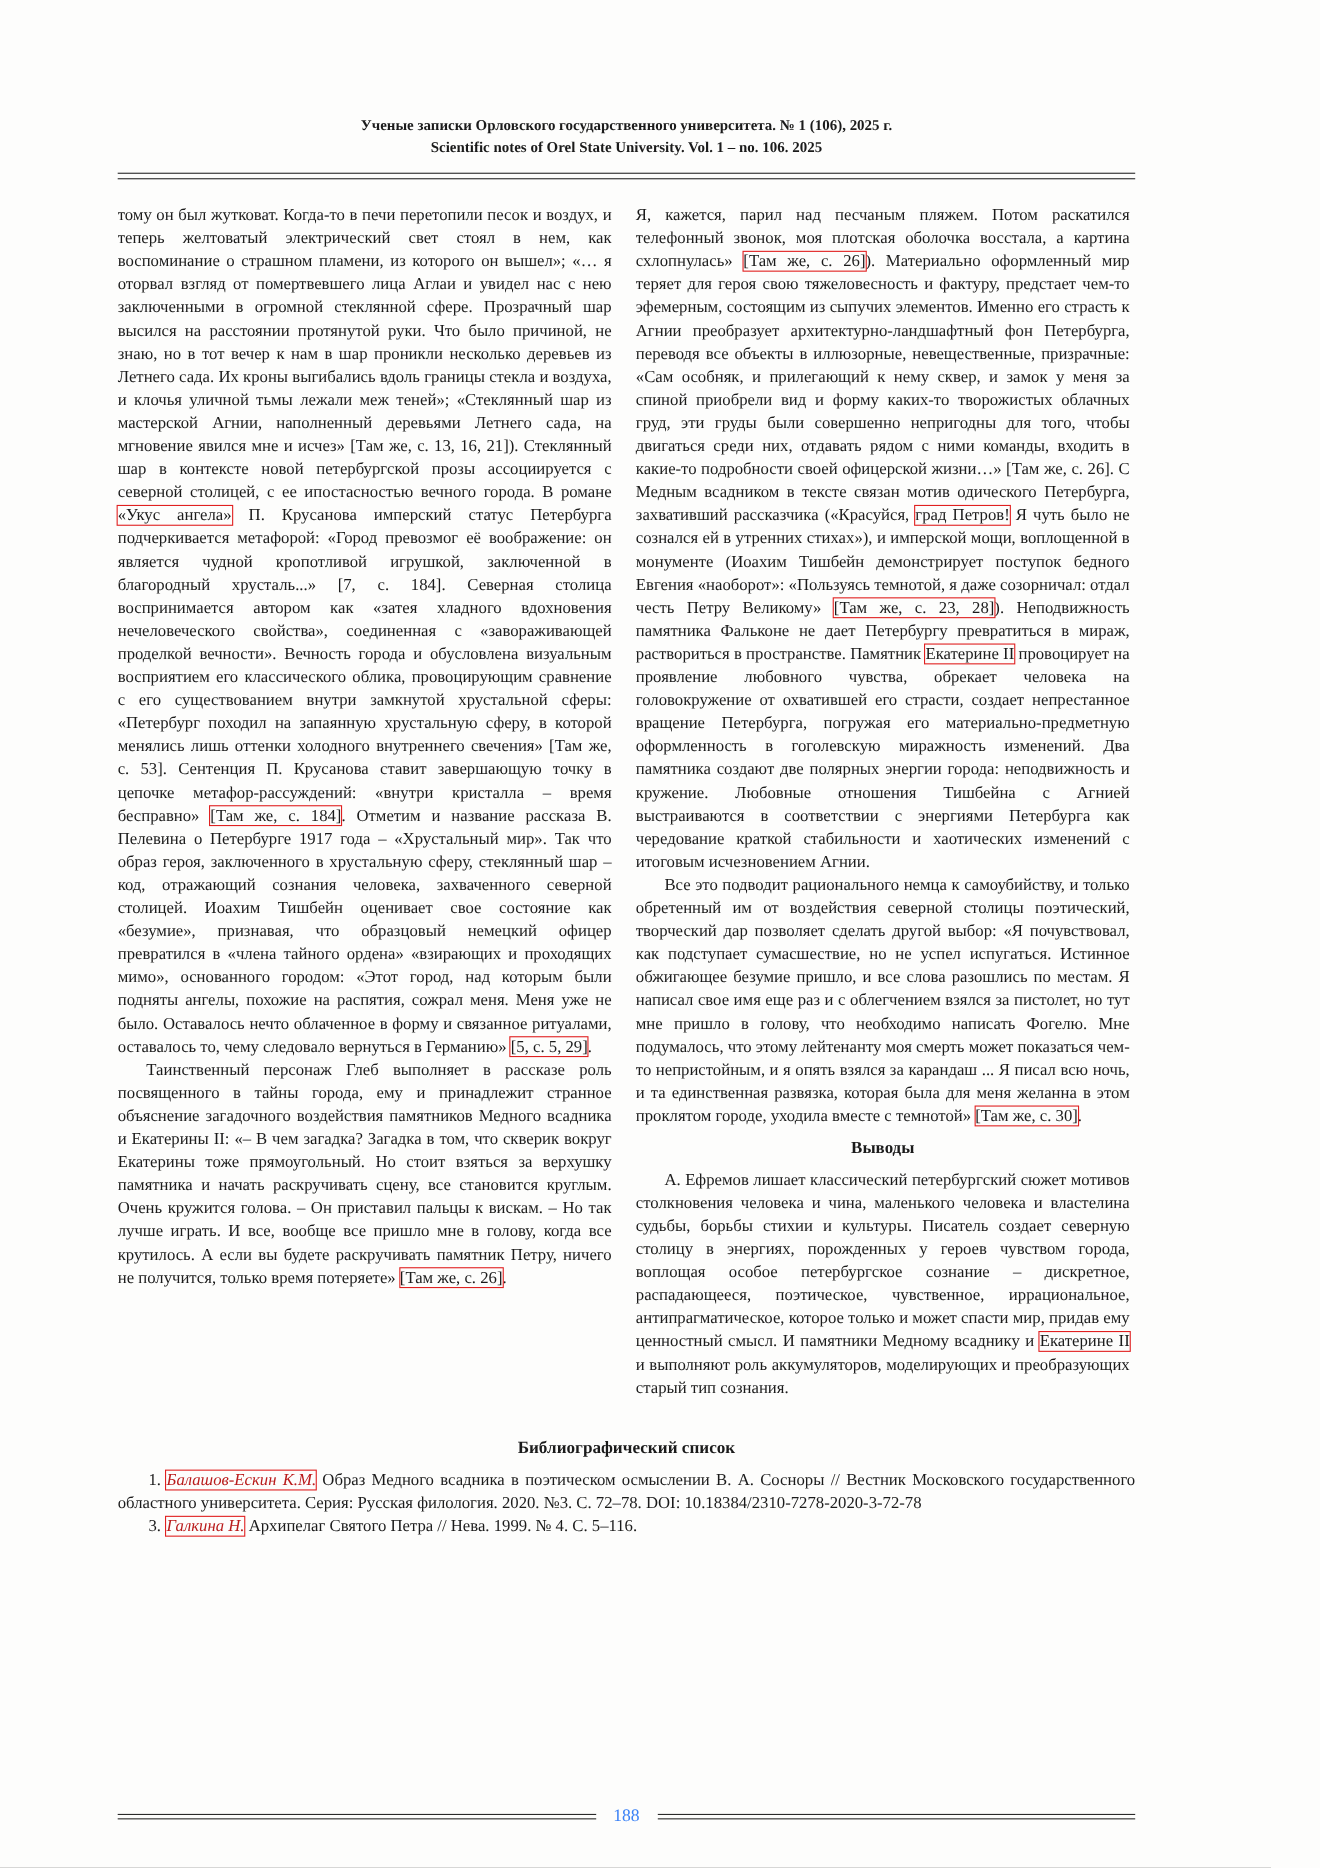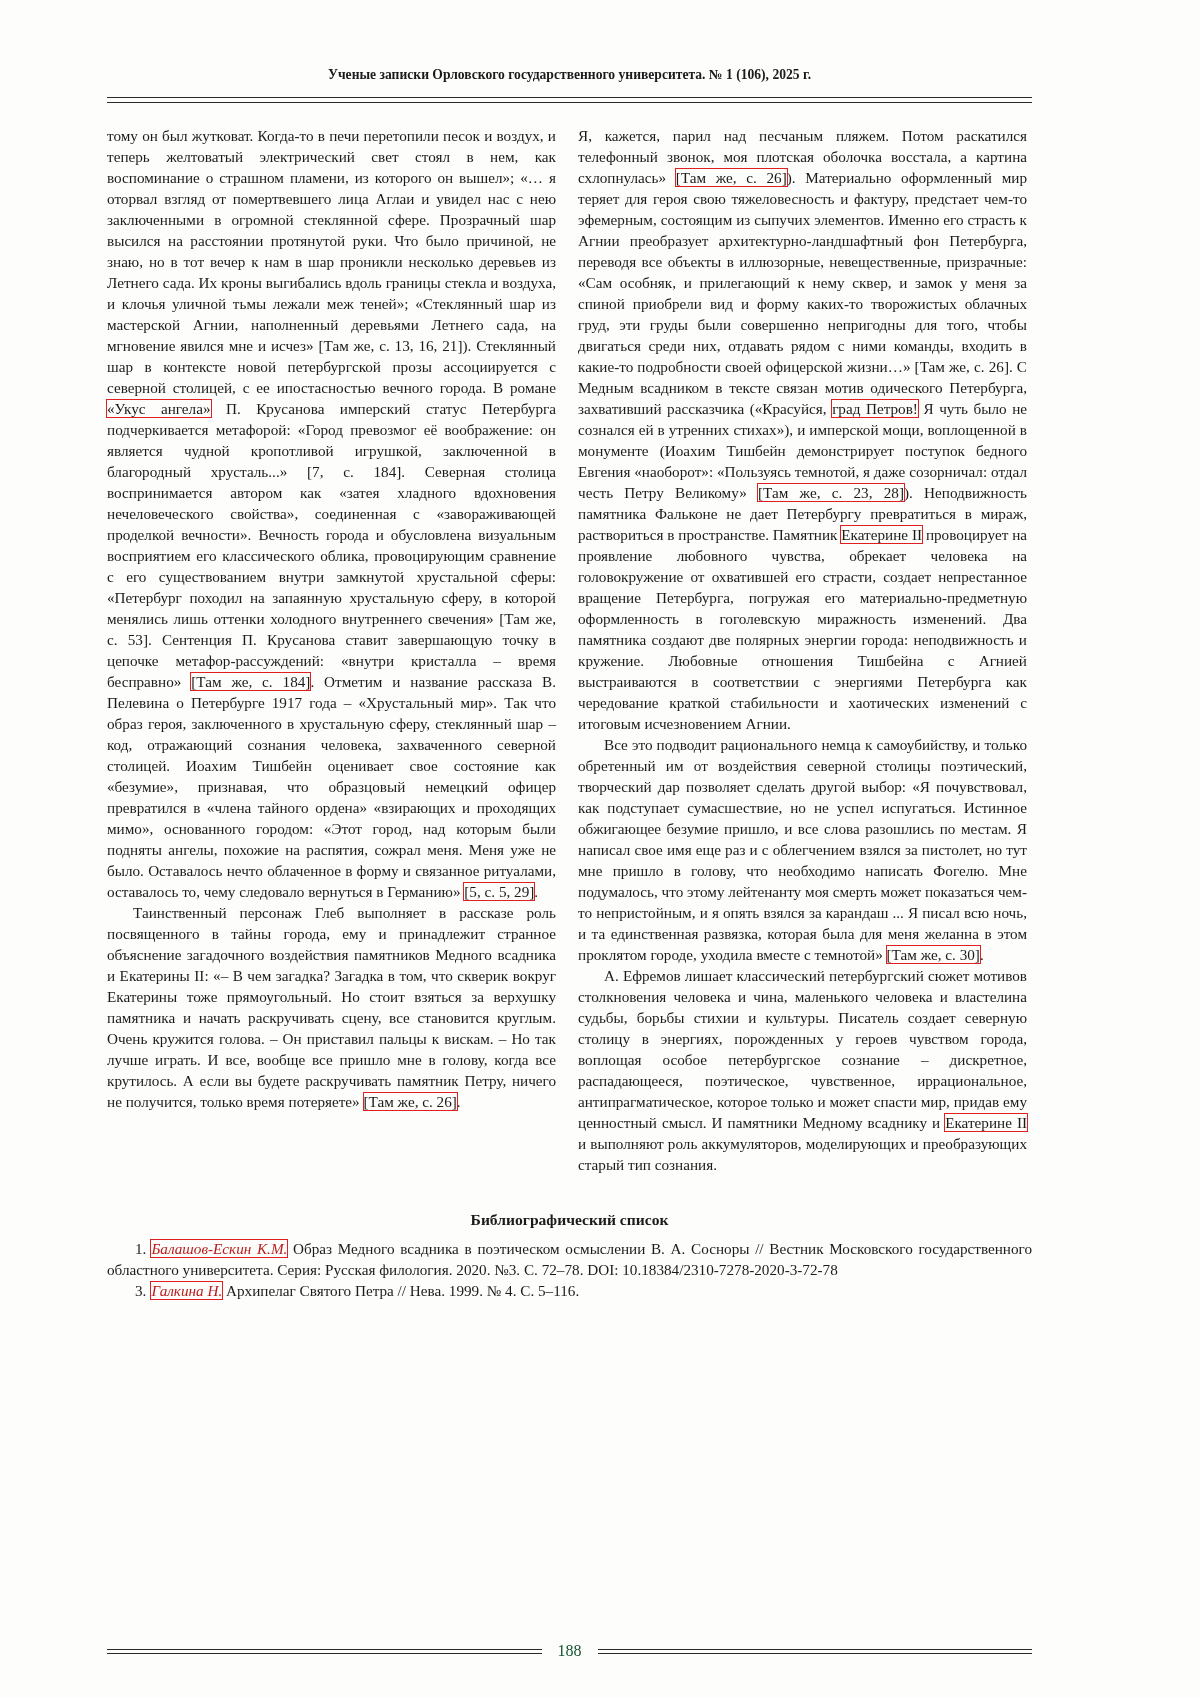--- a/index.html
+++ b/index.html
@@ -6,21 +6,21 @@
   html, body { background: #9a9a9a; }
   .page {
     width: 1200px;
     height: 1698px;
     margin: 0 auto;
     background: #fdfdfc;
     color: #1b1b1b;
     font-family: "Liberation Serif", "DejaVu Serif", serif;
     position: relative;
     overflow: hidden;
-    padding: 65px 168px 0 107px;
+    padding: 104px 168px 0 107px;
   }
   .hdr { text-align: center; font-weight: bold; font-size: 13.6px; line-height: 1.5; }
   .double-rule {
     margin-top: 12px;
     height: 6px;
     border-top: 1.6px solid #2a2a2a;
     border-bottom: 1.6px solid #2a2a2a;
   }
   .columns { display: flex; gap: 22px; margin-top: 22px; }
   .col {
@@ -51,40 +51,42 @@
     display: flex;
     align-items: center;
     gap: 16px;
   }
   .footer .rule {
     flex: 1;
     height: 5px;
     border-top: 1.5px solid #2a2a2a;
     border-bottom: 1.5px solid #2a2a2a;
   }
-  .page-num { font-size: 16px; color: #14532d; }
+  .page-num { font-size: 16px; color: #3b82f6; }
 </style>
 </head>
 <body>
 
 <div class="page">
 
   <header>
     <div class="hdr">Ученые записки Орловского государственного университета. № 1 (106), 2025 г.</div>
+    <div class="hdr">Scientific notes of Orel State University. Vol. 1 – no. 106. 2025</div>
     <div class="double-rule"></div>
   </header>
 
   <main class="columns">
     <div class="col">
       <p class="noindent">тому он был жутковат. Когда-то в печи перетопили песок и воздух, и теперь желтоватый электрический свет стоял в нем, как воспоминание о страшном пламени, из которого он вышел»; «… я оторвал взгляд от помертвевшего лица Аглаи и увидел нас с нею заключенными в огромной стеклянной сфере. Прозрачный шар высился на расстоянии протянутой руки. Что было причиной, не знаю, но в тот вечер к нам в шар проникли несколько деревьев из Летнего сада. Их кроны выгибались вдоль границы стекла и воздуха, и клочья уличной тьмы лежали меж теней»; «Стеклянный шар из мастерской Агнии, наполненный деревьями Летнего сада, на мгновение явился мне и исчез» [Там же, с. 13, 16, 21]).  Стеклянный шар в контексте новой петербургской прозы ассоциируется с северной столицей, с ее ипостасностью вечного города. В романе <span class="link-box">«Укус ангела»</span> П. Крусанова имперский статус Петербурга подчеркивается метафорой: «Город превозмог её воображение: он является чудной кропотливой игрушкой, заключенной в благородный хрусталь...» [7, с. 184]. Северная столица воспринимается автором как «затея хладного вдохновения нечеловеческого свойства», соединенная с «завораживающей проделкой вечности». Вечность города и обусловлена визуальным восприятием его классического облика, провоцирующим сравнение с его существованием внутри замкнутой хрустальной сферы: «Петербург походил на запаянную хрустальную сферу, в которой менялись лишь оттенки холодного внутреннего свечения» [Там же, с. 53]. Сентенция П. Крусанова ставит завершающую точку в цепочке метафор-рассуждений: «внутри кристалла – время бесправно» <span class="link-box">[Там же, с. 184]</span>. Отметим и название рассказа В. Пелевина о Петербурге 1917 года – «Хрустальный мир». Так что образ героя, заключенного в хрустальную сферу, стеклянный шар – код, отражающий сознания человека, захваченного северной столицей. Иоахим Тишбейн оценивает свое состояние как «безумие», признавая, что образцовый немецкий офицер превратился в «члена тайного ордена» «взирающих и проходящих мимо», основанного городом: «Этот город, над которым были подняты ангелы, похожие на распятия, сожрал меня. Меня уже не было. Оставалось нечто облаченное в форму и связанное ритуалами, оставалось то, чему следовало вернуться в Германию» <span class="link-box">[5, с. 5, 29]</span>.</p>
       <p>Таинственный персонаж Глеб выполняет в рассказе роль посвященного в тайны города, ему и принадлежит странное объяснение загадочного воздействия памятников Медного всадника и Екатерины II: «– В чем загадка? Загадка в том, что скверик вокруг Екатерины тоже прямоугольный. Но стоит взяться за верхушку памятника и начать раскручивать сцену, все становится круглым. Очень кружится голова. – Он приставил пальцы к вискам. – Но  так лучше играть. И все, вообще все пришло мне в голову, когда все крутилось. А если вы будете раскручивать памятник Петру, ничего не получится, только время потеряете» <span class="link-box">[Там же, с. 26]</span>.</p>
     </div>
     <div class="col">
       <p class="noindent">Я, кажется, парил над песчаным пляжем. Потом раскатился телефонный звонок, моя плотская оболочка восстала, а картина схлопнулась» <span class="link-box">[Там же, с. 26]</span>). Материально оформленный мир теряет для героя свою тяжеловесность и фактуру, предстает чем-то эфемерным, состоящим из сыпучих элементов. Именно его страсть к Агнии преобразует архитектурно-ландшафтный фон Петербурга, переводя все объекты в иллюзорные, невещественные, призрачные: «Сам особняк, и прилегающий к нему сквер, и замок у меня за спиной приобрели вид и форму каких-то творожистых облачных груд, эти груды были совершенно непригодны для того, чтобы двигаться среди них, отдавать рядом с ними команды, входить в какие-то подробности своей офицерской жизни…» [Там же, с. 26]. С Медным всадником в тексте связан мотив одического Петербурга, захвативший рассказчика («Красуйся, <span class="link-box">град Петров!</span> Я чуть было не сознался ей в утренних стихах»), и имперской мощи, воплощенной в монументе (Иоахим Тишбейн демонстрирует поступок бедного Евгения «наоборот»: «Пользуясь темнотой, я даже созорничал: отдал честь Петру Великому» <span class="link-box">[Там же, с. 23, 28]</span>). Неподвижность памятника Фальконе не дает Петербургу превратиться в мираж, раствориться в пространстве. Памятник <span class="link-box">Екатерине II</span> провоцирует на проявление любовного чувства, обрекает человека на головокружение от охватившей его страсти, создает непрестанное вращение Петербурга, погружая его материально-предметную оформленность в гоголевскую миражность изменений. Два памятника создают две полярных энергии города: неподвижность и кружение. Любовные отношения Тишбейна с Агнией выстраиваются в соответствии с энергиями Петербурга как чередование краткой стабильности и хаотических изменений с итоговым исчезновением Агнии.</p>
       <p>Все это подводит рационального немца к самоубийству, и только обретенный им от воздействия северной столицы поэтический, творческий дар позволяет сделать другой выбор: «Я почувствовал, как подступает сумасшествие, но не успел испугаться. Истинное обжигающее безумие пришло, и все слова разошлись по местам. Я написал свое имя еще раз и с облегчением взялся за пистолет, но тут мне пришло в голову, что необходимо написать Фогелю. Мне подумалось, что этому лейтенанту моя смерть может показаться чем-то непристойным, и я опять взялся за карандаш ... Я писал всю ночь, и та единственная развязка, которая была для меня желанна в этом проклятом городе, уходила вместе с темнотой» <span class="link-box">[Там же, с. 30]</span>.</p>
+      <h2 class="concl-heading">Выводы</h2>
       <p>А. Ефремов лишает классический петербургский сюжет мотивов столкновения человека и чина, маленького человека и властелина судьбы, борьбы стихии и культуры. Писатель создает северную столицу в энергиях, порожденных у героев чувством города, воплощая особое петербургское сознание – дискретное, распадающееся, поэтическое, чувственное, иррациональное, антипрагматическое, которое только и может спасти мир, придав ему ценностный смысл. И памятники Медному всаднику и <span class="link-box">Екатерине II</span> и выполняют роль аккумуляторов, моделирующих и преобразующих старый тип сознания.</p>
     </div>
   </main>
 
   <section class="bibliography">
     <h3 class="bib-heading">Библиографический список</h3>
 
     <p class="ref-item"><span class="ref-num">1.</span><span class="ref-author link-box">Балашов-Ескин К.М.</span><span> Образ Медного всадника в поэтическом осмыслении В. А. Сосноры // Вестник Московского государственного областного университета. Серия: Русская филология. 2020. №3. С. 72–78. DOI: 10.18384/2310-7278-2020-3-72-78</span></p>
 
 

